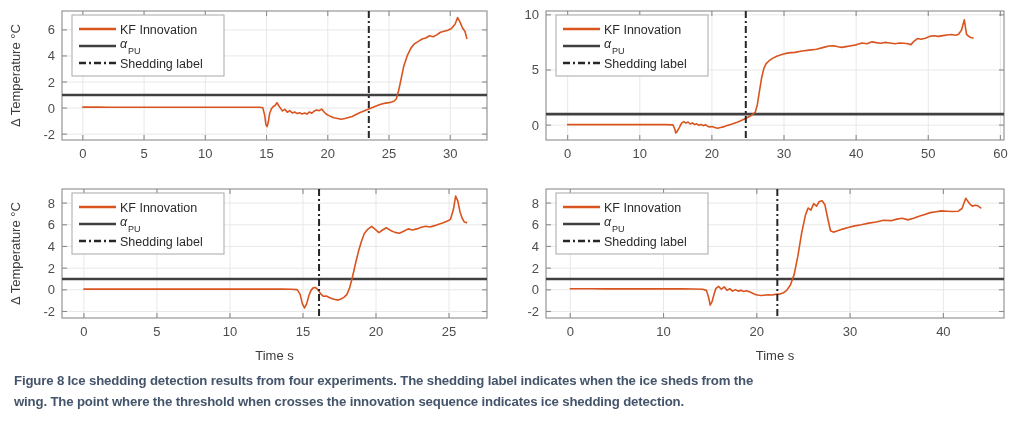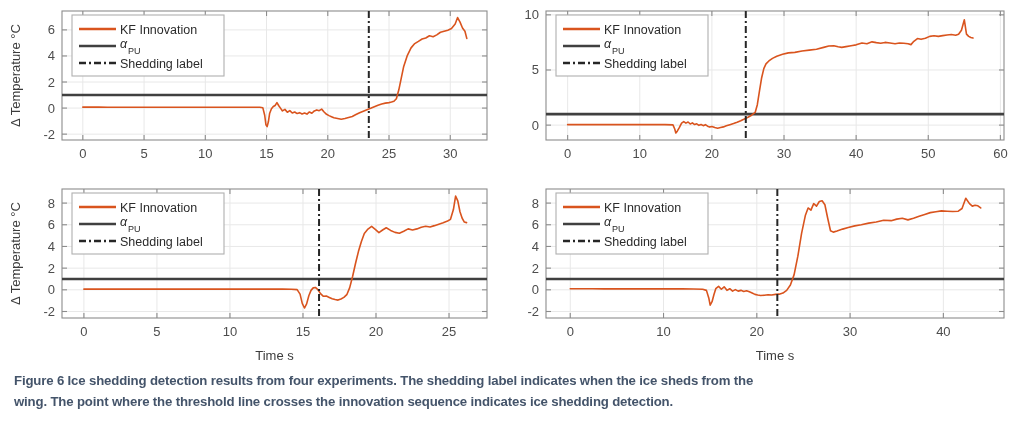--- a/index.html
+++ b/index.html
@@ -308,17 +308,17 @@
           <line x1="55" y1="46" x2="92" y2="46" stroke="#404040" stroke-width="2.4"></line>
           <text x="96" y="48" class="legend-alpha">α</text>
           <text x="104" y="54" class="legend-sub">PU</text>
           <line x1="55" y1="63" x2="92" y2="63" stroke="#262626" stroke-width="2.4" stroke-dasharray="7 3 2 3"></line>
           <text x="96" y="67.5" class="legend-text">Shedding label</text>
         </g>
       </svg>
     </div>
 
   <div id="caption">
-    <span class="cap-line">Figure 6 Ice shedding detection results from four experiments. The shedding label indicates when the ice sheds from the</span>
-    <span class="cap-line">wing. The point where the threshold line crosses the innovation sequence indicates ice shedding detection.</span>
+    <span class="cap-line">Figure 8 Ice shedding detection results from four experiments. The shedding label indicates when the ice sheds from the</span>
+    <span class="cap-line">wing. The point where the threshold when crosses the innovation sequence indicates ice shedding detection.</span>
   </div>
 
 </div>
 
 </body></html>

